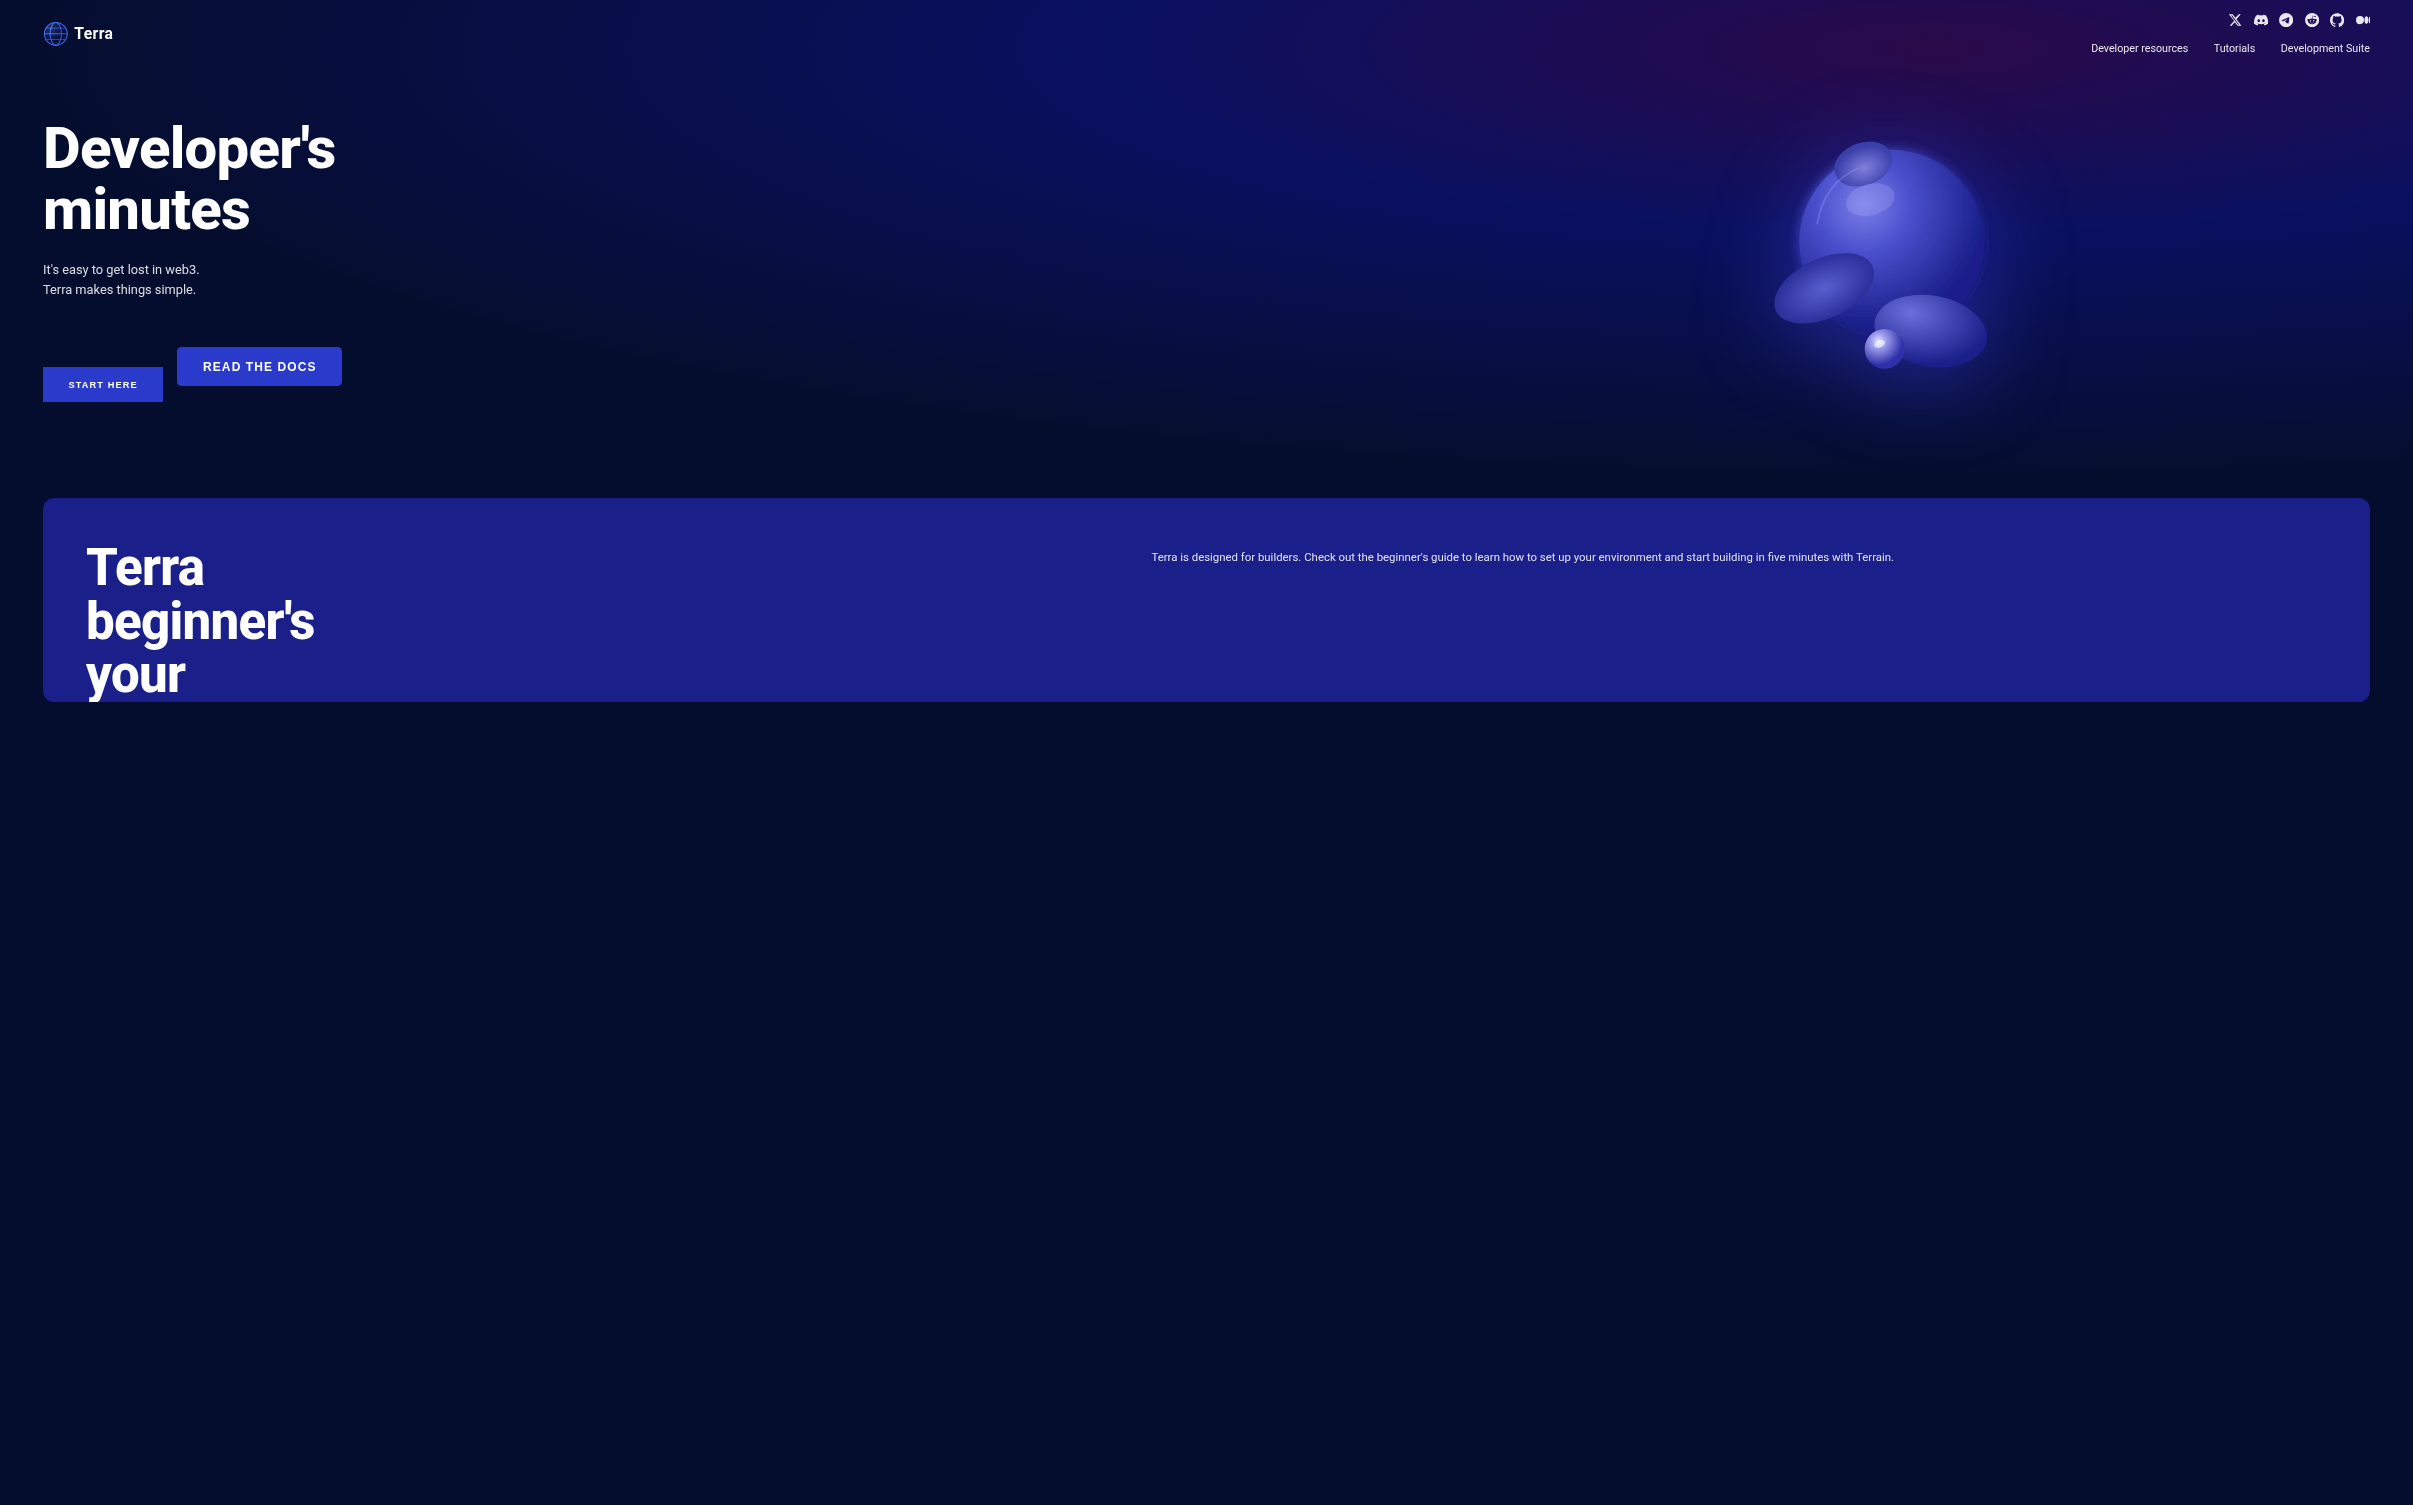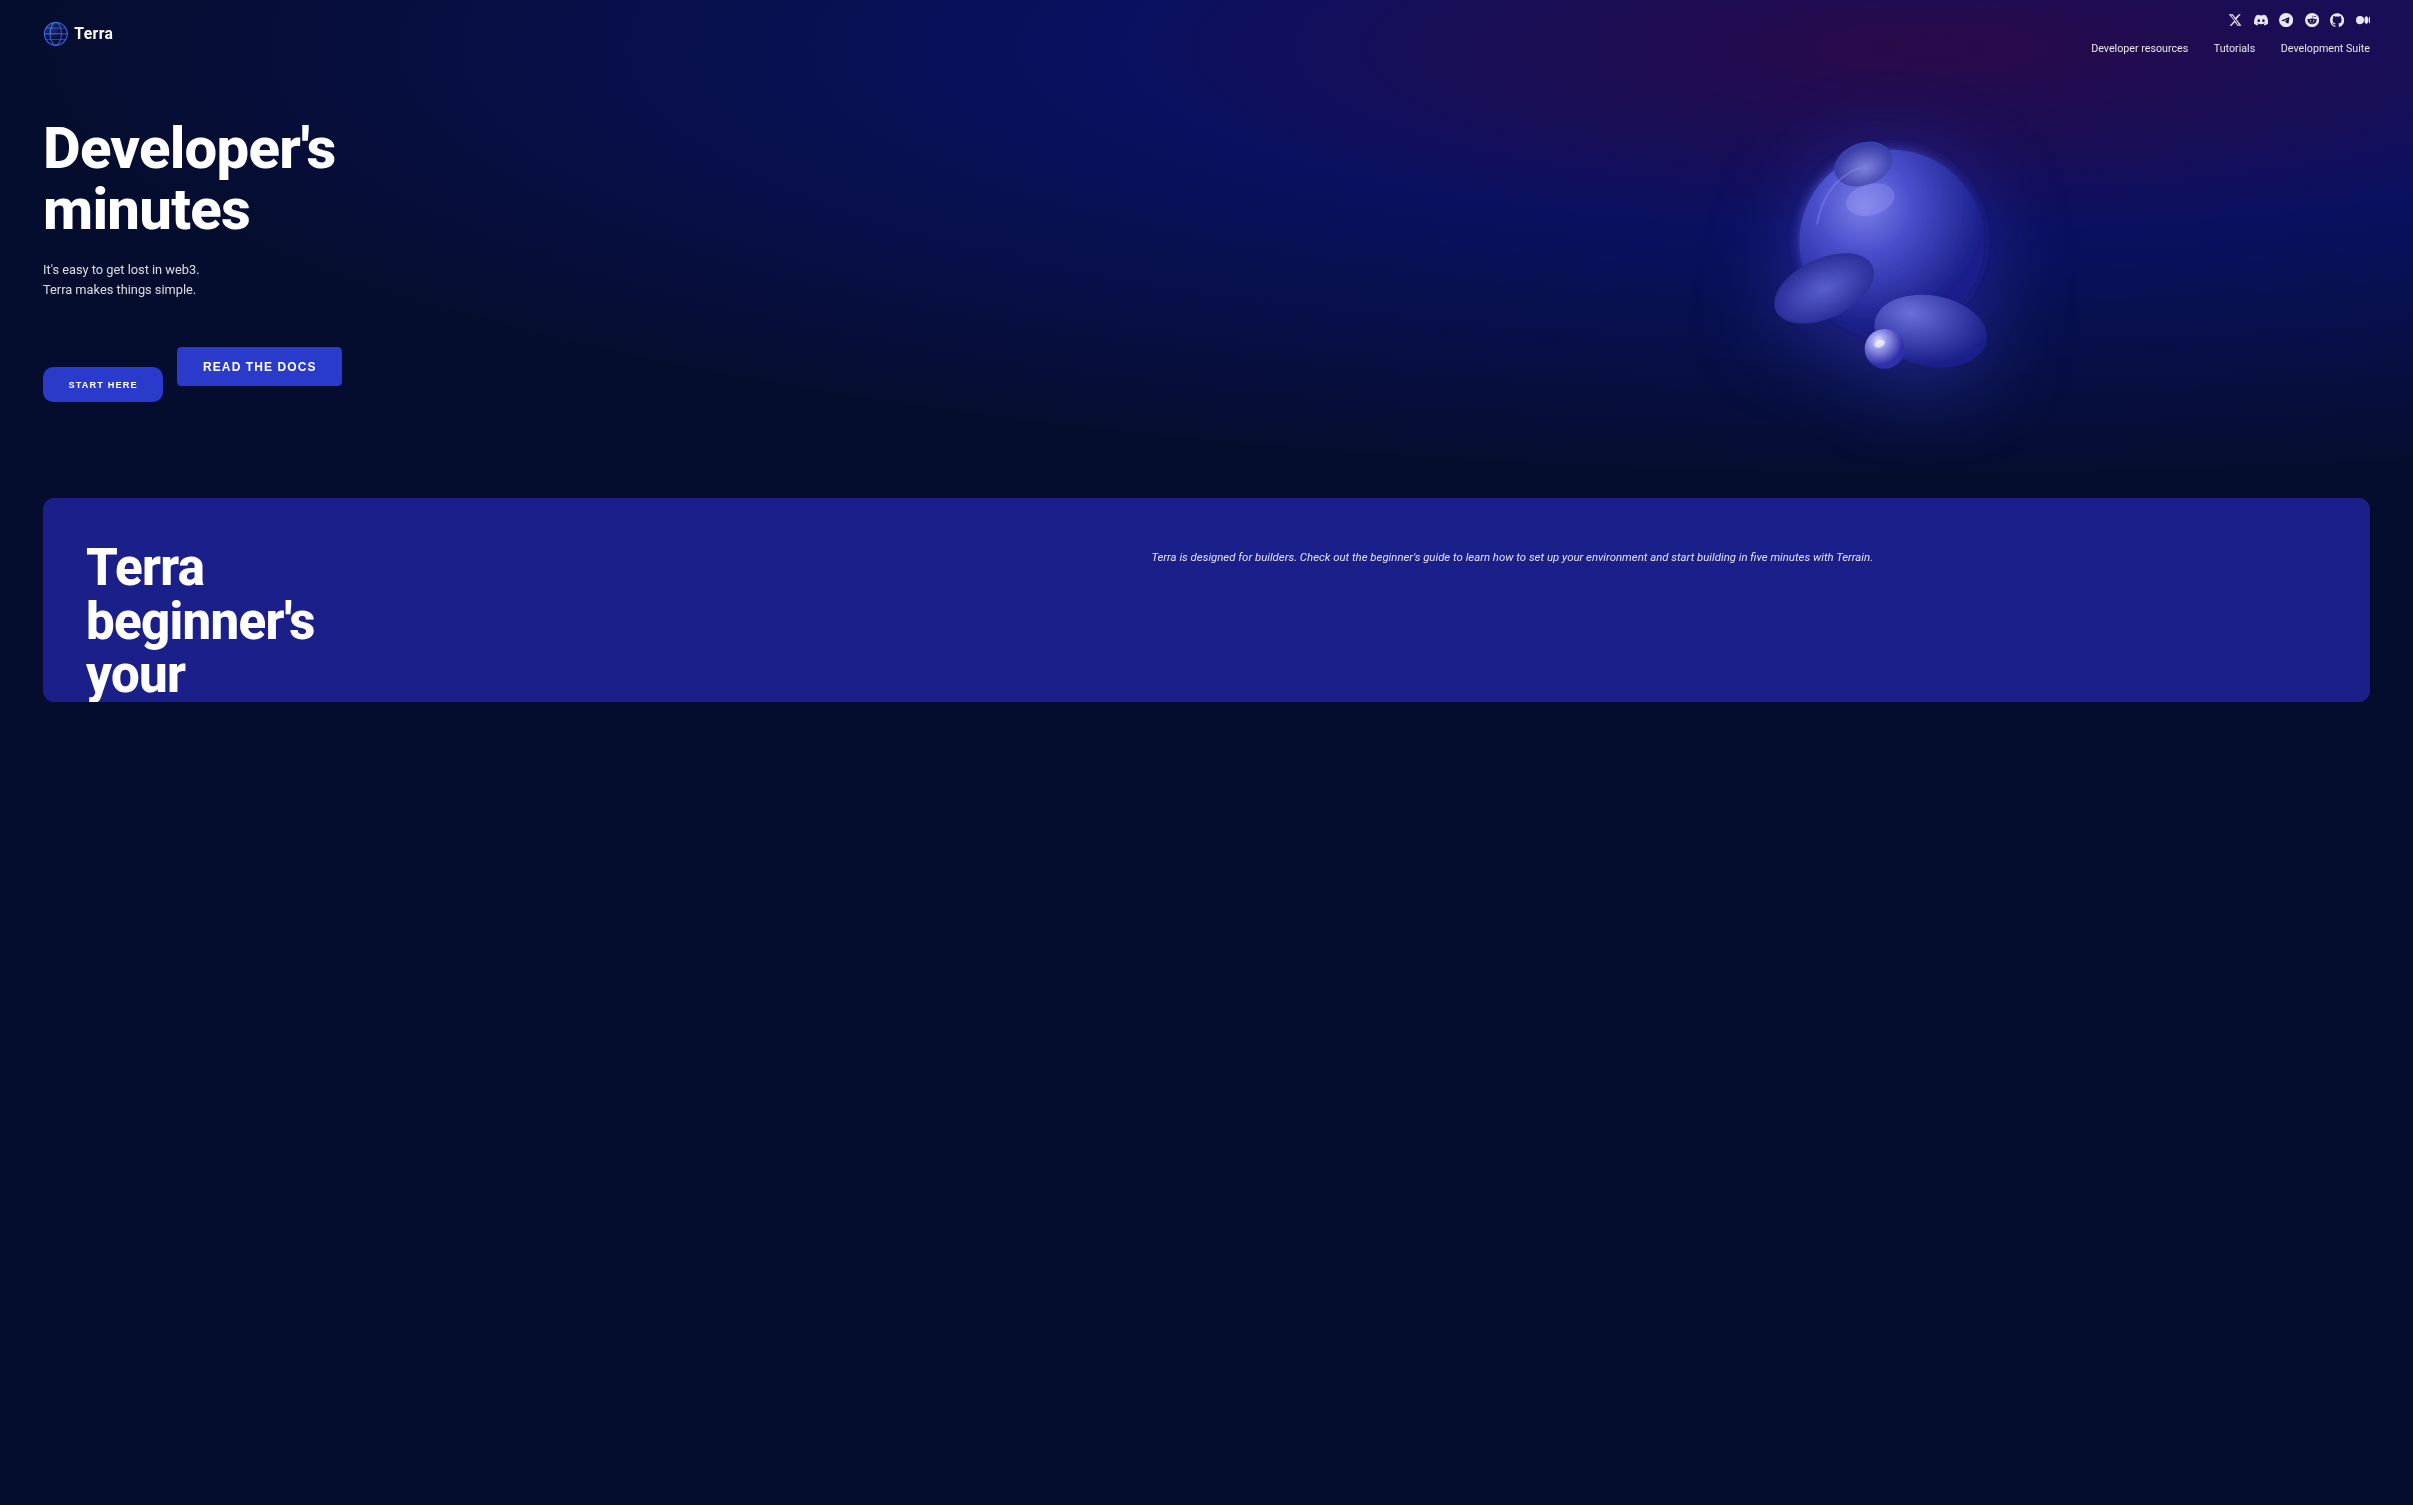--- a/index.html
+++ b/index.html
@@ -127,21 +127,21 @@
     }
 
     .btn-primary {
       background: #2a3bcc;
       color: #ffffff;
       border: none;
       padding: 12.8px 25.6px;
       font-size: 9.2px;
       font-weight: 700;
       letter-spacing: 1.1px;
-      border-radius: 10px;
+      border-radius: 0;
       cursor: pointer;
       text-transform: uppercase;
       transition: background 0.2s;
       margin-top: 36px;
     }
 
     .btn-secondary {
       background: #2a3bcc;
       color: #ffffff;
       border: none;
@@ -197,21 +197,20 @@
       font-size: 51px;
       font-weight: 800;
       line-height: 1.05;
       color: #ffffff;
       letter-spacing: -0.7px;
     }
 
     .bottom-right {
       flex: 1;
       padding-top: 7.1px;
-      font-style: italic;
     }
 
     .bottom-description {
       font-size: 11.4px;
       font-weight: 400;
       color: rgba(255, 255, 255, 0.88);
       line-height: 1.7;
     }
   </style>
 </head>

